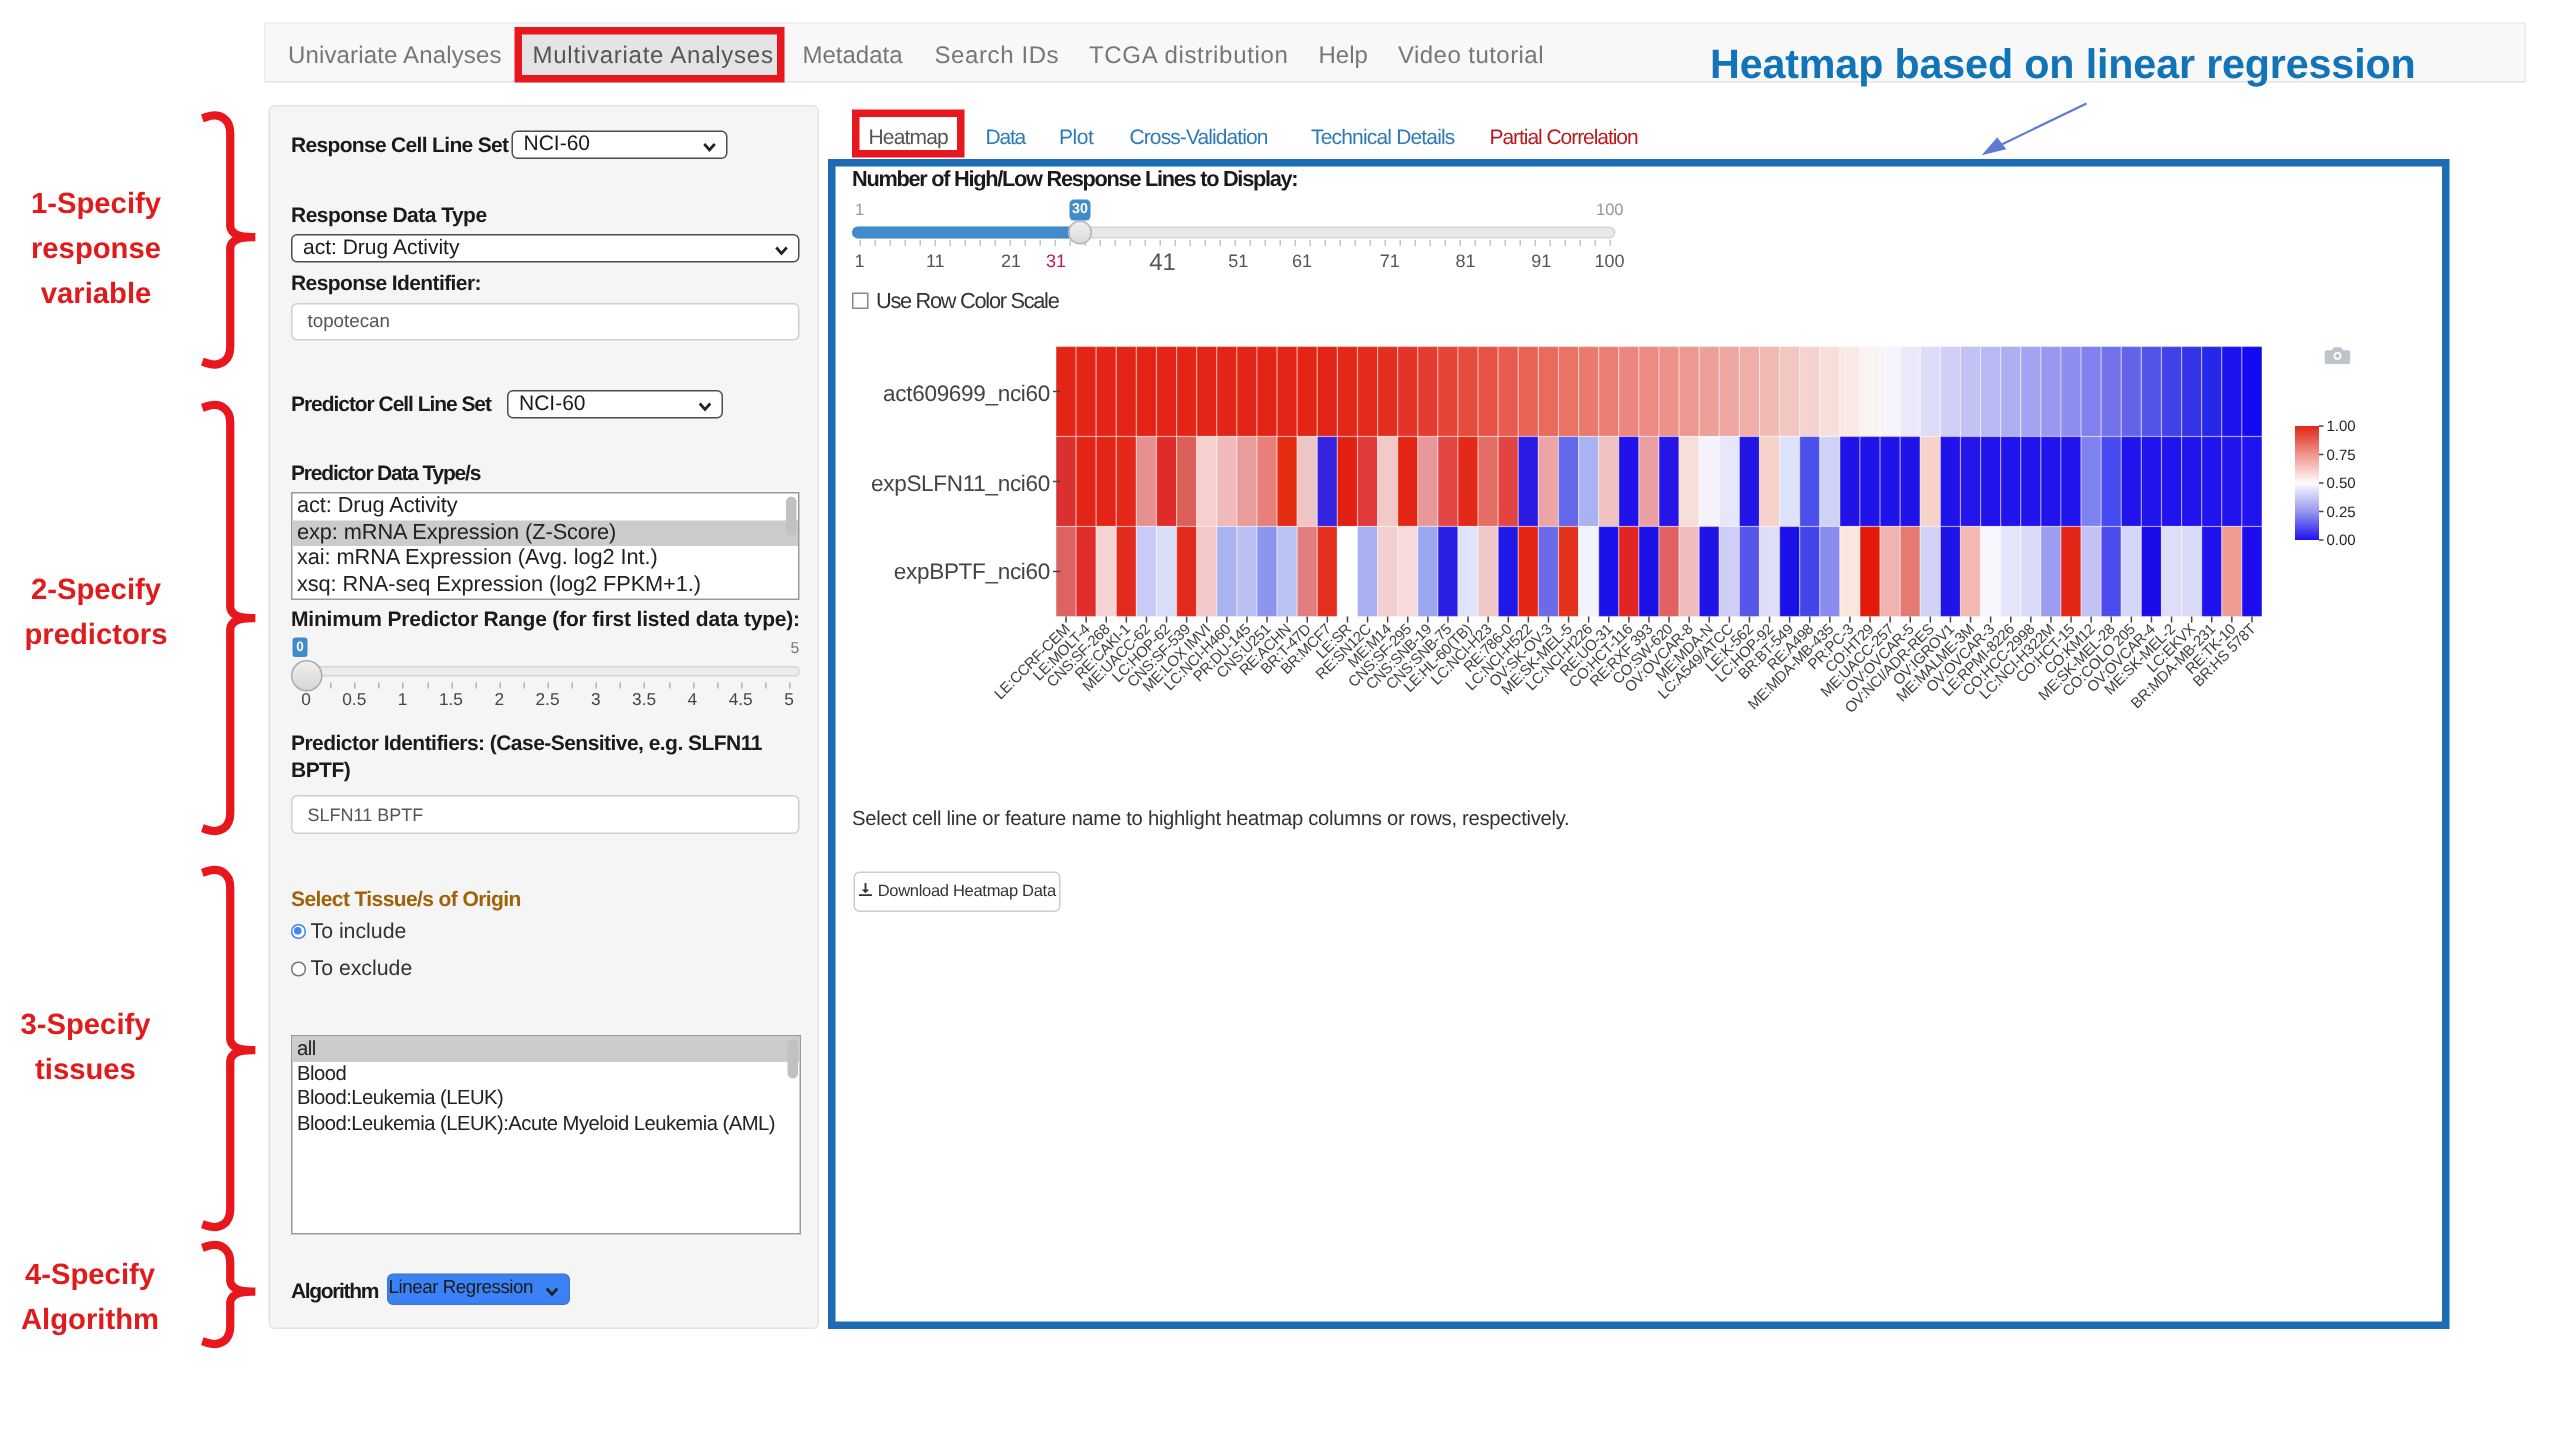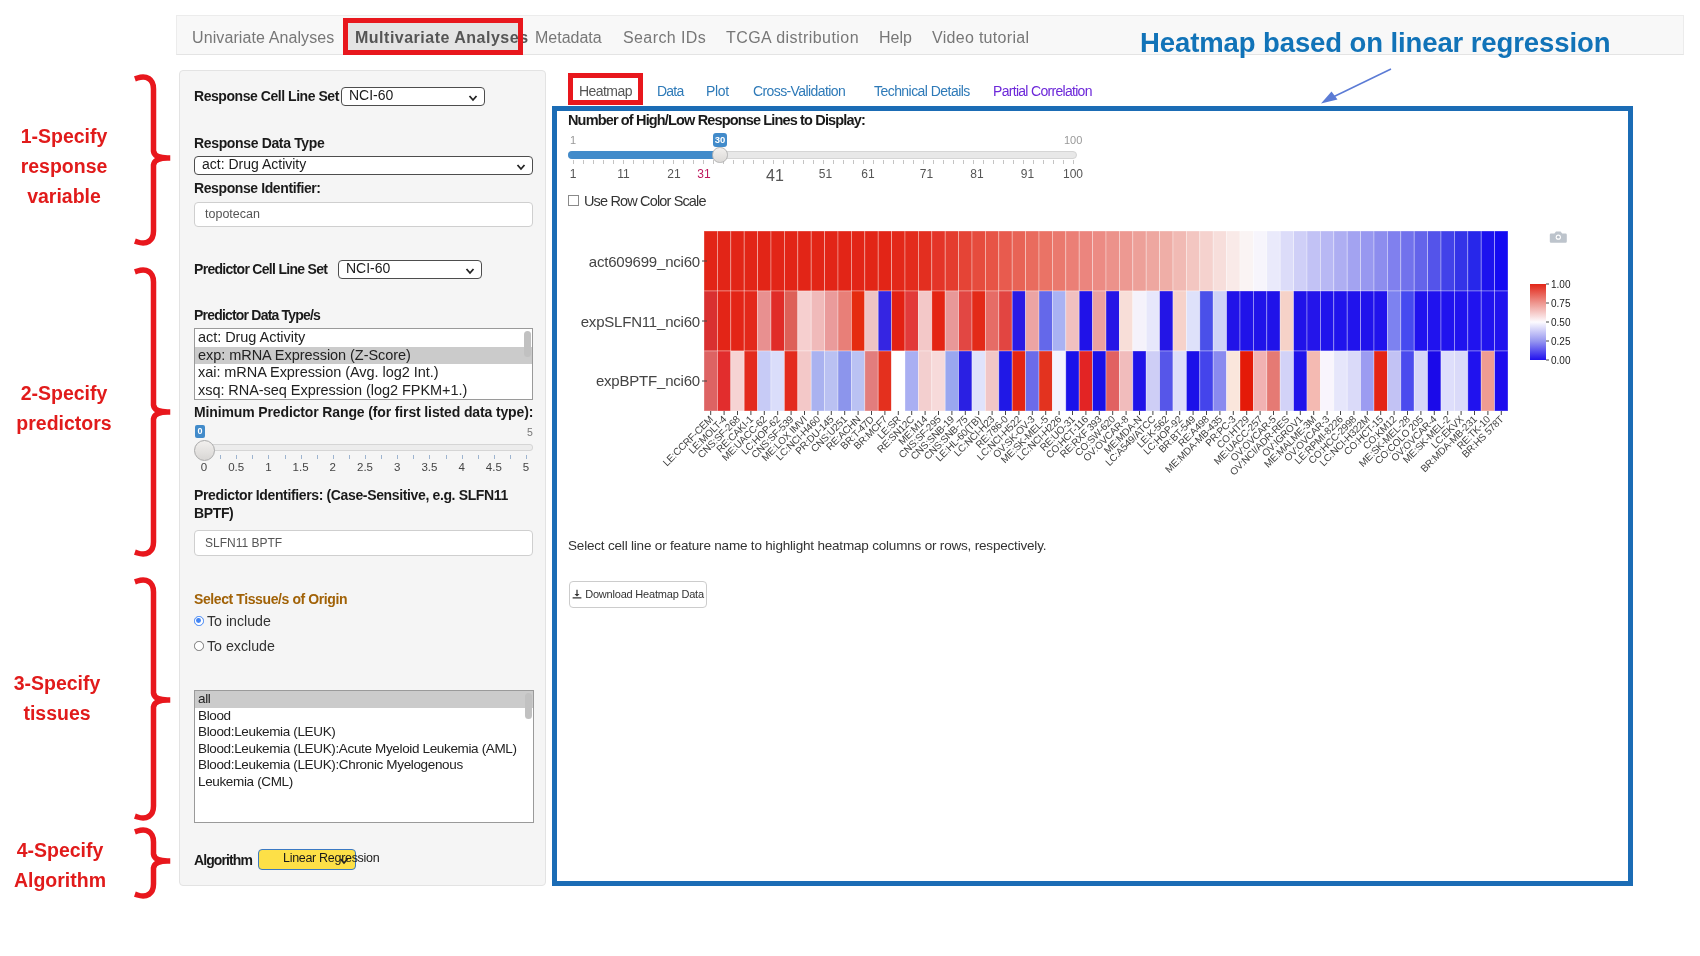--- a/index.html
+++ b/index.html
@@ -2,21 +2,21 @@
 <html><head><meta charset="utf-8"><title>CellMinerCDB</title>
 <style>
 *{margin:0;padding:0;box-sizing:border-box;}
 body{font-family:"Liberation Sans",sans-serif;width:1700px;height:956px;position:relative;background:#fff;overflow:hidden;}
 .abs{position:absolute;}
 </style></head>
 <body>
 <div class="abs" style="left:176px;top:15px;width:1508px;height:40px;background:#f8f8f8;border:1px solid #ececec;border-bottom:1px solid #e4e4e4;"></div>
 <div class="abs" style="left:348px;top:22px;width:170px;height:30px;background:#e4e4e4;"></div>
 <div class="abs" style="left:192px;top:29px;font-size:16px;color:#777;letter-spacing:0.1px;white-space:nowrap;">Univariate Analyses</div>
-<div class="abs" style="left:355px;top:29px;font-size:16px;color:#555;letter-spacing:0.5px;white-space:nowrap;font-weight:bold;">Multivariate Analyses</div>
+<div class="abs" style="left:355px;top:29px;font-size:16px;color:#555;letter-spacing:0.5px;white-space:nowrap;">Multivariate Analyses</div>
 <div class="abs" style="left:535px;top:29px;font-size:16px;color:#777;white-space:nowrap;">Metadata</div>
 <div class="abs" style="left:623px;top:29px;font-size:16px;color:#777;letter-spacing:0.4px;white-space:nowrap;">Search IDs</div>
 <div class="abs" style="left:726px;top:29px;font-size:16px;color:#777;letter-spacing:0.45px;white-space:nowrap;">TCGA distribution</div>
 <div class="abs" style="left:879px;top:29px;font-size:16px;color:#777;white-space:nowrap;">Help</div>
 <div class="abs" style="left:932px;top:29px;font-size:16px;color:#777;letter-spacing:0.3px;white-space:nowrap;">Video tutorial</div>
 <div class="abs" style="left:343px;top:17.5px;width:180px;height:37px;border:5px solid #e8171d;"></div>
 <div class="abs" style="left:1140px;top:27px;font-size:27.5px;color:#1173b8;font-weight:bold;letter-spacing:-0.1px;white-space:nowrap;">Heatmap based on linear regression</div>
 <div class="abs" style="left:-21px;top:121px;width:170px;text-align:center;font-size:19.5px;font-weight:bold;color:#e11b1b;line-height:30px;">1-Specify<br>response<br>variable</div>
 <div class="abs" style="left:-21px;top:378px;width:170px;text-align:center;font-size:19.5px;font-weight:bold;color:#e11b1b;line-height:30px;">2-Specify<br>predictors</div>
 <div class="abs" style="left:-28px;top:668px;width:170px;text-align:center;font-size:19.5px;font-weight:bold;color:#e11b1b;line-height:30px;">3-Specify<br>tissues</div>
@@ -87,33 +87,32 @@
 <div class="abs" style="left:194px;top:616px;width:9.5px;height:9.5px;border-radius:50%;border:1.2px solid #4285f4;background:#fff;"></div>
 <div class="abs" style="left:196.4px;top:618.4px;width:4.8px;height:4.8px;border-radius:50%;background:#4285f4;"></div>
 <div class="abs" style="left:207px;top:613px;font-size:14.2px;color:#333;white-space:nowrap;">To include</div>
 <div class="abs" style="left:194px;top:641px;width:9.5px;height:9.5px;border-radius:50%;border:1px solid #777;background:#fff;"></div>
 <div class="abs" style="left:207px;top:638px;font-size:14.2px;color:#333;white-space:nowrap;">To exclude</div>
 <div class="abs" style="left:194px;top:690px;width:340px;height:133px;background:#fff;border:1px solid #9a9a9a;overflow:hidden;font-size:13.5px;letter-spacing:-0.35px;color:#222;line-height:16.6px;">
     <div style="padding-left:3px;background:#cbcbcb;">all</div>
     <div style="padding-left:3px;">Blood</div>
     <div style="padding-left:3px;">Blood:Leukemia (LEUK)</div>
     <div style="padding-left:3px;padding-right:13px;">Blood:Leukemia (LEUK):Acute Myeloid Leukemia (AML)</div>
-    <div style="padding-left:3px;padding-right:13px;">Blood:Leukemia (LEUK):Chronic Myelogenous Leukemia (CML)</div>
     <div style="position:absolute;right:1px;top:2px;width:7px;height:26px;background:#c1c1c1;border-radius:4px;"></div>
   </div>
 <div class="abs" style="left:194px;top:852px;font-size:14px;color:#1a1a1a;font-weight:bold;letter-spacing:-0.9px;white-space:nowrap;">Algorithm</div>
-<div class="abs" style="left:258px;top:849px;width:98px;height:21px;background:#fde047;border:1.2px solid #3b79c3;border-radius:4px;font-size:12.5px;color:#1a1a1a;line-height:17px;padding-left:24px;letter-spacing:-0.3px;white-space:nowrap;">Linear Regression<svg style="position:absolute;right:6px;top:5.5px;" width="10" height="10" viewBox="0 0 10 10">
+<div class="abs" style="left:258px;top:849px;width:122px;height:21px;background:#3b82f6;border:1.2px solid #3b79c3;border-radius:4px;font-size:12.5px;color:#1a1a1a;line-height:17px;padding-left:0;letter-spacing:-0.3px;white-space:nowrap;">Linear Regression<svg style="position:absolute;right:6px;top:5.5px;" width="10" height="10" viewBox="0 0 10 10">
       <path d="M1.5 3 L5 7 L8.5 3" stroke="#222" stroke-width="1.8" fill="none"></path>
     </svg></div>
 <div class="abs" style="left:579px;top:83px;font-size:14px;color:#555;letter-spacing:-0.55px;white-space:nowrap;">Heatmap</div>
 <div class="abs" style="left:657px;top:83px;font-size:14px;color:#2e7ab8;letter-spacing:-0.8px;white-space:nowrap;">Data</div>
 <div class="abs" style="left:706px;top:83px;font-size:14px;color:#2e7ab8;letter-spacing:-0.3px;white-space:nowrap;">Plot</div>
 <div class="abs" style="left:753px;top:83px;font-size:14px;color:#2e7ab8;letter-spacing:-0.6px;white-space:nowrap;">Cross-Validation</div>
 <div class="abs" style="left:874px;top:83px;font-size:14px;color:#2e7ab8;letter-spacing:-0.55px;white-space:nowrap;">Technical Details</div>
-<div class="abs" style="left:993px;top:83px;font-size:14px;color:#6d28d9;letter-spacing:-0.7px;white-space:nowrap;">Partial Correlation</div>
+<div class="abs" style="left:993px;top:83px;font-size:14px;color:#b91c1c;letter-spacing:-0.7px;white-space:nowrap;">Partial Correlation</div>
 <div class="abs" style="left:568px;top:72.5px;width:75px;height:32.5px;border:5px solid #e8171d;"></div>
 <div class="abs" style="left:552px;top:106px;width:1081px;height:780px;border:5px solid #1b6cb5;background:#fff;"></div>
 <div class="abs" style="left:568px;top:112px;font-size:14.5px;color:#1a1a1a;font-weight:bold;letter-spacing:-0.85px;white-space:nowrap;">Number of High/Low Response Lines to Display:</div>
 <div class="abs" style="left:570px;top:134px;font-size:11px;color:#999;white-space:nowrap;">1</div>
 <div class="abs" style="left:1064px;top:134px;font-size:11px;color:#999;white-space:nowrap;">100</div>
 <div class="abs" style="left:713px;top:133px;width:14px;height:13.5px;background:#428bca;border-radius:3px;color:#fff;font-size:9.5px;font-weight:bold;text-align:center;line-height:13.5px;">30</div>
 <div class="abs" style="left:568px;top:151px;width:509px;height:8px;background:#e8e8e8;border:1px solid #d5d5d5;border-radius:4px;"></div>
 <div class="abs" style="left:568px;top:151px;width:152px;height:8px;background:#428bca;border-radius:4px 0 0 4px;"></div>
 <div class="abs" style="left:573.0px;top:160px;width:1px;height:4px;background:#c4c4c4;"></div>
 <div class="abs" style="left:583.0px;top:160px;width:1px;height:4px;background:#c4c4c4;"></div>

